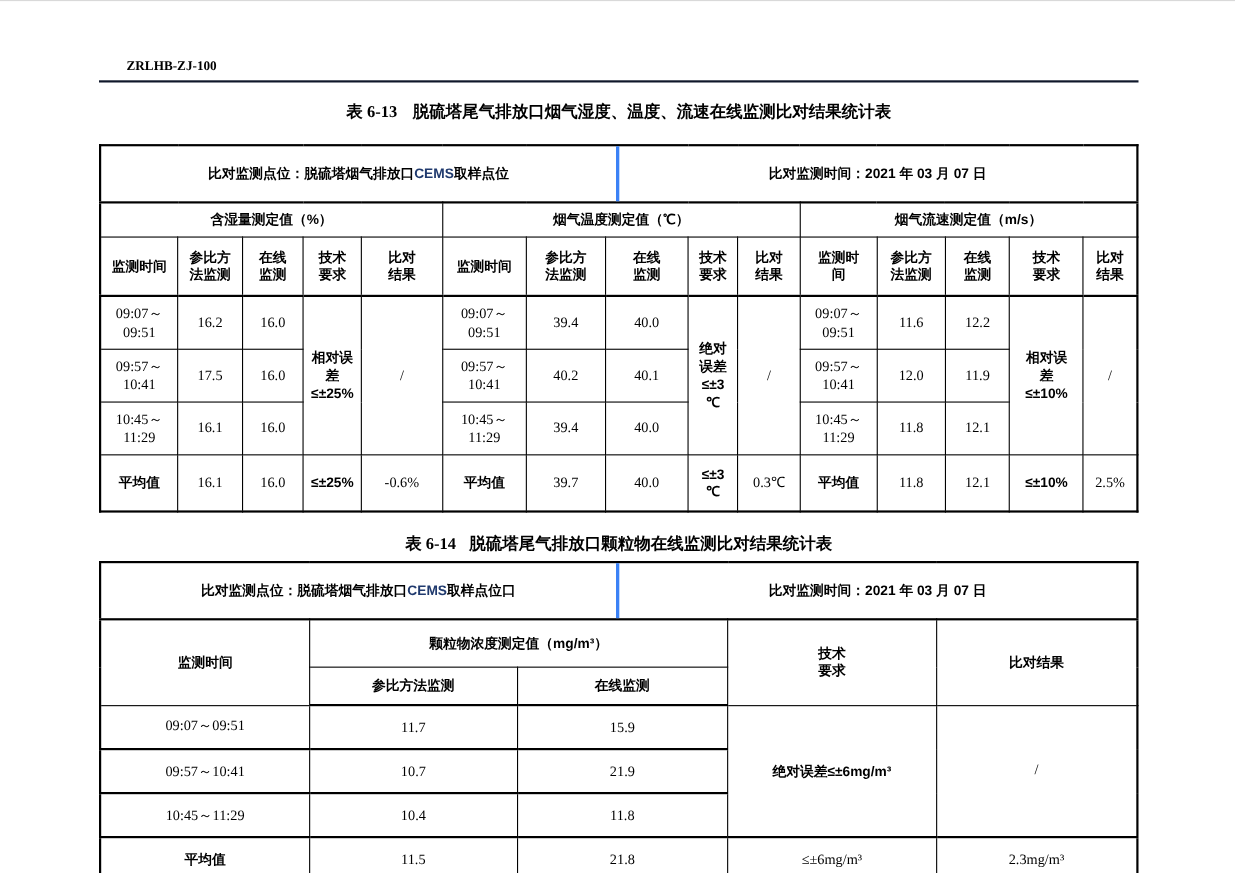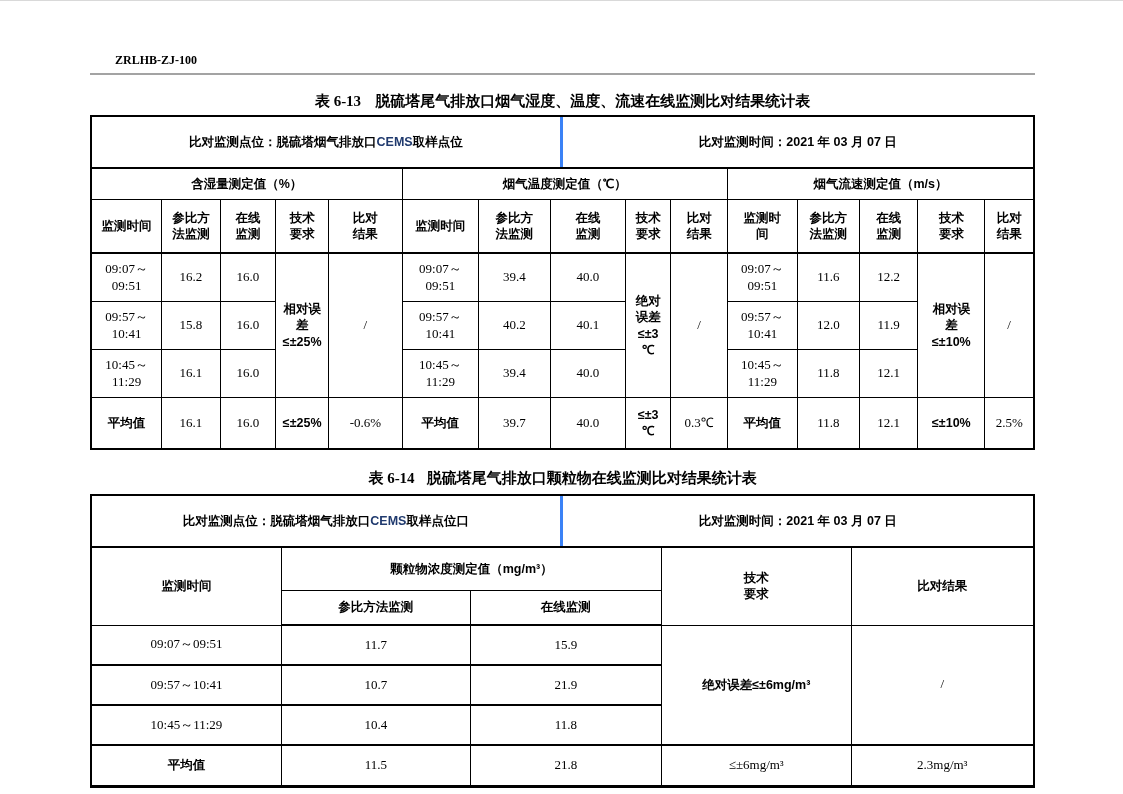--- a/index.html
+++ b/index.html
@@ -6,28 +6,28 @@
   .page {
     position:relative; width:1123px; height:794px; background:#ffffff;
     font-family:"Liberation Serif", serif; color:#000; overflow:hidden;
     border-top:1px solid #d9d9d9;
   }
   .content { margin:0 88px 0 90px; }
 
   
   .doc-header {
     display:flex; align-items:flex-end; padding-top:52px; padding-bottom:5px;
-    border-bottom:2px solid #a3a3a3; font-size:12px; font-weight:bold;
+    border-bottom:2px solid #0f172a; font-size:12px; font-weight:bold;
   }
   .doc-code { margin-left:25px; white-space:nowrap; }
   .doc-title { flex:1; text-align:center; padding-right:10px; }
 
   
   .caption { text-align:center; font-weight:bold; font-size:15px; }
-  .caption.c1 { margin-top:17px; margin-bottom:4px; }
+  .caption.c1 { margin-top:17px; margin-bottom:20px; }
   .caption.c2 { margin-top:19px; margin-bottom:6px; }
   .caption .cap-no { margin-right:14px; }
   .caption.c2 .cap-no { margin-right:12px; }
 
   
   table { width:100%; border-collapse:collapse; table-layout:fixed; border:2px solid #000; }
   td { border:1px solid #000; text-align:center; vertical-align:middle;
        padding:1px 2px; line-height:1.3; font-size:13px; white-space:pre-line; }
   .cn { font-weight:bold; font-size:12.5px; font-family:"Liberation Sans", sans-serif; }
   .num { font-family:"Liberation Serif", serif; }
@@ -157,21 +157,21 @@
         <td class="num">11.6</td>
         <td class="num">12.2</td>
         <td rowspan="3" class="cn">相对误
 差
 ≤±10%</td>
         <td rowspan="3" class="num">/</td>
       </tr>
       <tr class="r-data">
         <td class="num">09:57～
 10:41</td>
-        <td class="num">15.8</td>
+        <td class="num">17.5</td>
         <td class="num">16.0</td>
         <td class="num">09:57～
 10:41</td>
         <td class="num">40.2</td>
         <td class="num">40.1</td>
         <td class="num">09:57～
 10:41</td>
         <td class="num">12.0</td>
         <td class="num">11.9</td>
       </tr>

